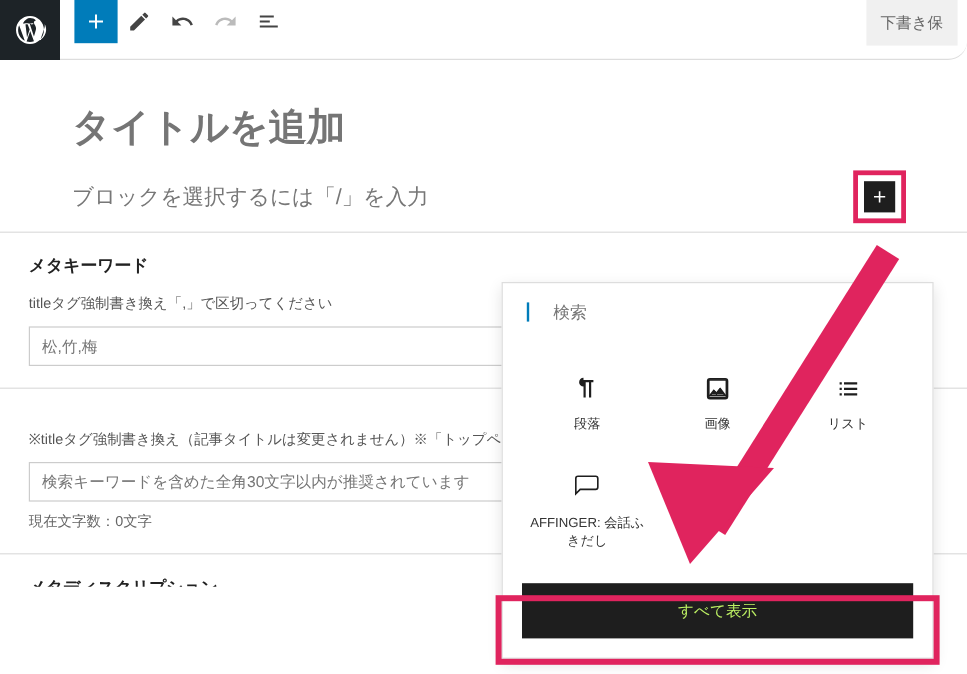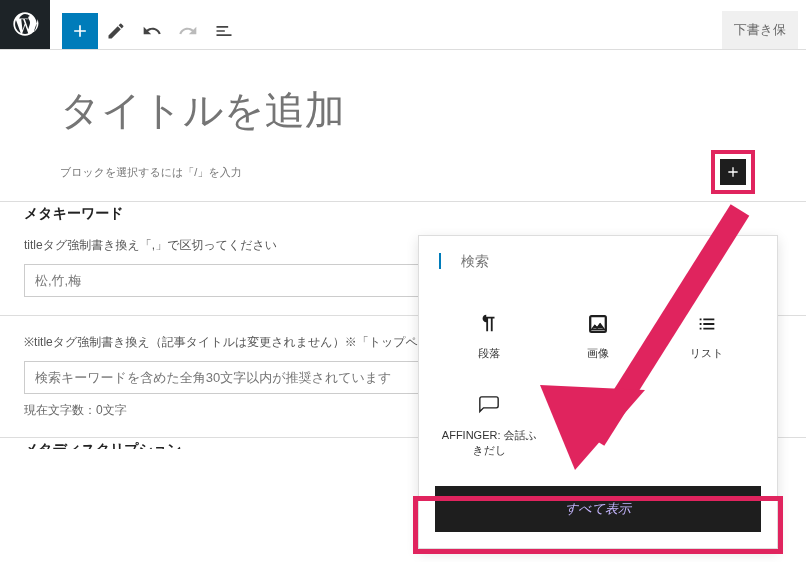--- a/index.html
+++ b/index.html
@@ -1,49 +1,49 @@
 <!DOCTYPE html>
 <html><head>
 <meta charset="utf-8">
 <style>
 * { margin: 0; padding: 0; box-sizing: border-box; }
 body { font-family: -apple-system, BlinkMacSystemFont, "Segoe UI", sans-serif; background: #fff; width: 806px; height: 562px; overflow: hidden; position: relative; }
 
-.topbar { height: 50px; border-bottom: 1px solid #ddd; display: flex; align-items: flex-end; padding: 0 8px; }
+.topbar { height: 50px; border-bottom: 1px solid #ddd; display: flex; align-items: flex-start; padding: 0 8px; border-radius: 16px; }
 .wp-logo { width: 50px; height: 50px; background: #1d2327; display: flex; align-items: center; justify-content: center; margin-left: -8px; }
 .wp-logo svg { width: 28px; height: 28px; fill: #fff; }
 .add-block-btn { width: 36px; height: 36px; background: #007cba; display: flex; align-items: center; justify-content: center; margin-left: 12px; cursor: pointer; }
 .add-block-btn svg { width: 20px; height: 20px; fill: #fff; }
 .tool-btn { width: 36px; height: 36px; display: flex; align-items: center; justify-content: center; cursor: pointer; color: #444; }
 .tool-btn svg { width: 20px; height: 20px; fill: currentColor; }
 .tool-btn.disabled { color: #bbb; }
 .spacer { flex: 1; }
 .draft-btn { background: #f0f0f0; color: #666; padding: 10px 12px; font-size: 13px; border: none; cursor: pointer; }
 
 .editor { padding: 30px 60px 0 60px; position: relative; }
-.title-input { font-size: 40px; font-weight: 400; color: #0f172a; border: none; outline: none; width: 100%; padding: 8px 0 20px 0; }
-.block-prompt { color: #777; font-size: 11px; padding: 6px 0 16px 0; display: flex; align-items: center; text-align: center; }
+.title-input { font-size: 32px; font-weight: 700; color: #0f172a; border: none; outline: none; width: 100%; padding: 8px 0 20px 0; }
+.block-prompt { color: #777; font-size: 18px; padding: 6px 0 16px 0; display: flex; align-items: center; text-align: center; }
 .inline-add { margin-left: auto; width: 26px; height: 26px; background: #1e1e1e; display: flex; align-items: center; justify-content: center; cursor: pointer; position: relative; }
 .inline-add svg { width: 16px; height: 16px; fill: #fff; }
 .inline-add-highlight { position: absolute; top: -9px; left: -9px; right: -9px; bottom: -9px; border: 4px solid #e0245e; }
 
-.section { border-top: 1px solid #ddd; padding: 3px 60px 18px 24px; margin-left: -60px; margin-right: -60px; }
+.section { border-top: 1px solid #ddd; padding: 19px 60px 18px 24px; margin-left: -60px; margin-right: -60px; }
 .section-title { font-size: 14px; font-weight: 600; color: #222; }
 .section-desc { font-size: 12px; color: #555; margin: 14px 0 10px 0; }
 .text-input { width: 100%; border: 1px solid #ccc; padding: 8px 10px; font-size: 13px; color: #14532d; outline: none; }
 .char-count { font-size: 12px; color: #666; margin-top: 8px; }
 
 .block-inserter { position: absolute; top: 235px; right: 28px; width: 360px; background: #fff; border: 1px solid #ddd; box-shadow: 0 4px 12px rgba(0,0,0,.12); z-index: 50; }
 .inserter-search { padding: 16px 20px 10px 20px; }
 .inserter-search input { border: none; outline: none; font-size: 14px; width: 100%; border-left: 2px solid #007cba; padding-left: 20px; }
 .inserter-grid { display: grid; grid-template-columns: repeat(3, 1fr); padding: 16px 16px 20px 16px; gap: 10px 0; }
 .block-item { display: flex; flex-direction: column; align-items: center; justify-content: center; height: 80px; cursor: pointer; font-size: 11px; color: #333; text-align: center; padding: 0 4px; }
 .block-item .icon { width: 24px; height: 24px; margin-bottom: 10px; display: flex; align-items: center; justify-content: center; }
 .block-item svg { width: 22px; height: 22px; fill: #1e1e1e; }
-.show-all { margin: 0 16px 16px 16px; background: #1e1e1e; color: #c4b5fd; text-align: center; padding: 14px; font-size: 13px; cursor: pointer; font-style: italic; }
+.show-all { margin: 0 16px 16px 16px; background: #1e1e1e; color: #bef264; text-align: center; padding: 14px; font-size: 13px; cursor: pointer; }
 .inserter-highlight { position: absolute; left: -6px; right: -6px; bottom: -6px; height: 58px; border: 5px solid #e0245e; pointer-events: none; }
 
 .arrow-annotation { position: absolute; top: 190px; left: 420px; width: 350px; height: 300px; pointer-events: none; z-index: 60; }
 </style>
 </head>
 <body>
 
 <div class="topbar">
   <div class="wp-logo">
     <svg viewBox="0 0 24 24">

